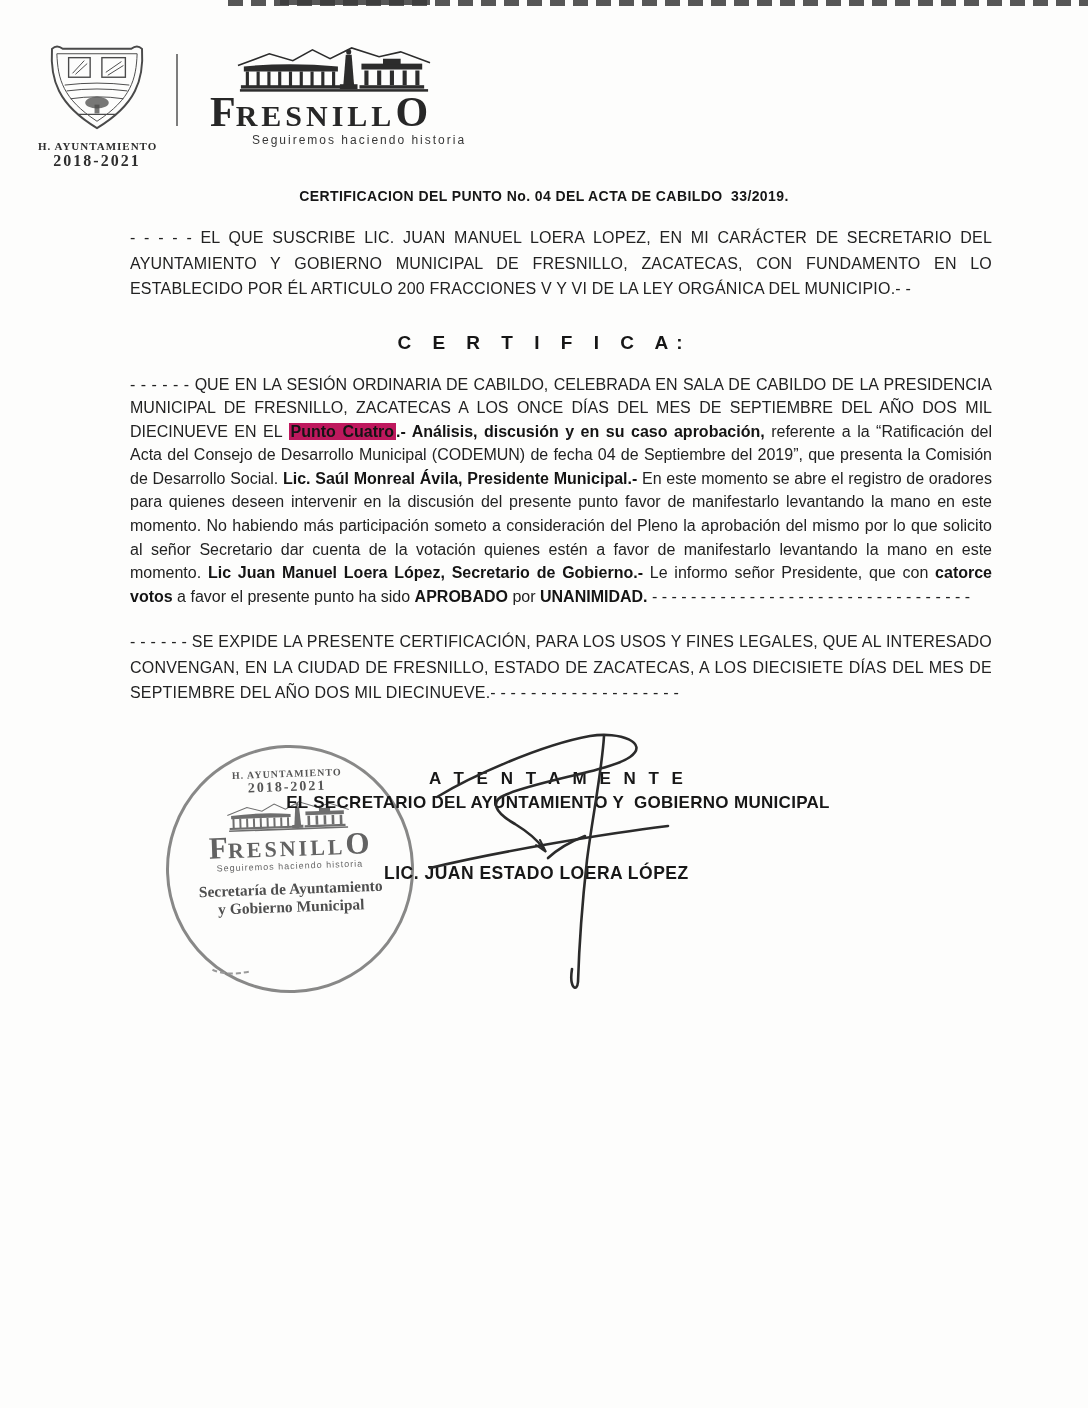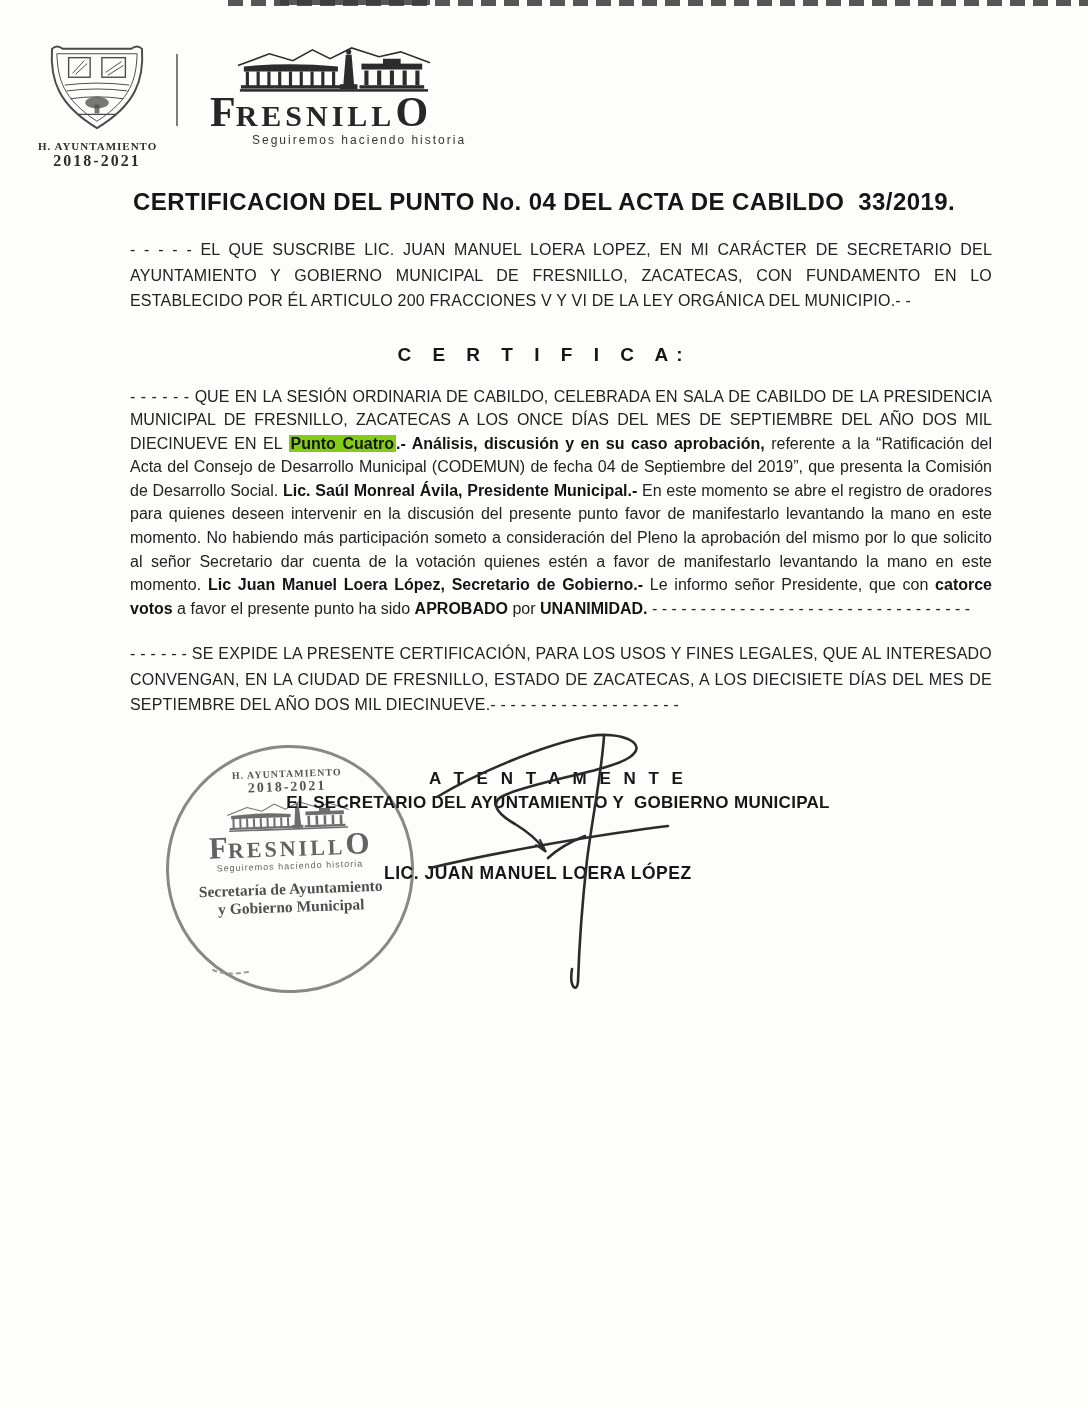--- a/index.html
+++ b/index.html
@@ -31,37 +31,37 @@
   .logo-block{margin-left:32px;margin-top:4px;}
   .skyline{display:block;color:#2c2c2c;margin-left:26px;}
   .wordmark{font-family:"Liberation Serif","DejaVu Serif",serif;color:#272727;line-height:1;margin-top:-4px;white-space:nowrap;}
   .wordmark .wm-first{font-size:42px;font-weight:bold;}
   .wordmark .wm-mid{font-size:30px;font-weight:bold;letter-spacing:4px;}
   .wordmark .wm-last{font-size:42px;font-weight:bold;}
   .tagline{font-size:12px;letter-spacing:2px;color:#373737;margin:0 0 0 42px;}
   
   .content{position:absolute;top:188px;left:0;width:1088px;}
   .doc-title{
-    text-align:center;font-weight:bold;font-size:24px;letter-spacing:.4px;
+    text-align:center;font-weight:bold;font-size:14px;letter-spacing:.4px;
     white-space:pre-wrap;color:#161616;
   }
   .para{
     margin:21px 96px 0 130px;
     text-align:justify;
     font-size:16px;line-height:25.5px;
     color:#222;
   }
   .para-caps{letter-spacing:.2px;}
   .certifica{
     margin-top:30px;text-align:center;font-weight:bold;font-size:19px;
     letter-spacing:8px;color:#161616;white-space:pre-wrap;
   }
   .para-body{line-height:23.6px;margin-top:19px;}
   .para-body .b{font-weight:bold;color:#141414;}
-  .para-body .hl{background:#84cc16;padding:0 2px;}
+  .para-body .hl{background:#be185d;padding:0 2px;}
   .para-close{}
   
   .sig-block{position:absolute;top:735px;left:0;width:1088px;height:330px;}
   .stamp{
     position:absolute;left:166px;top:10px;width:248px;height:248px;
     border:3px solid rgba(96,96,96,.75);border-radius:50%;
     box-sizing:border-box;
     display:flex;flex-direction:column;align-items:center;
     color:#5c5c5c;transform:rotate(-2deg);
     z-index:1;
@@ -177,21 +177,21 @@
       <div class="stamp-tagline">Seguiremos haciendo historia</div>
       <div class="stamp-office1">Secretaría de Ayuntamiento</div>
       <div class="stamp-office2">y Gobierno Municipal</div>
       <svg class="stamp-smudge" width="60" height="14" viewBox="0 0 60 14">
         <path d="M4,5 Q18,12 42,8" fill="none" stroke="currentColor" stroke-width="2" stroke-dasharray="5 3"></path>
       </svg>
     </div>
 
     <div class="sig-text salutation">A T E N T A M E N T E</div>
     <div class="sig-text role-line">EL SECRETARIO DEL AYUNTAMIENTO Y  GOBIERNO MUNICIPAL</div>
-    <div class="signer-name">LIC. JUAN MANUEL LOERA LÓPEZ</div>
+    <div class="signer-name">LIC. JUAN ESTADO LOERA LÓPEZ</div>
 
     <svg class="signature-svg" width="265" height="290" viewBox="415 725 265 290">
       <g fill="none" stroke="#2b2b2b" stroke-width="2.6" stroke-linecap="round">
         <path d="M437,797 C470,777 540,745 590,736 C620,731 650,743 630,757 C610,771 540,780 505,795 C490,801 494,812 515,824 C528,832 538,841 543,848"></path>
         <path d="M536,845 L546,852 L540,840" stroke-width="2"></path>
         <path d="M604,736 C602,770 592,820 587,860 C582,905 579,950 578,982 C577,993 569,988 572,969"></path>
         <path d="M430,868 C500,851 610,833 668,826"></path>
         <path d="M548,858 C560,847 572,841 585,836"></path>
       </g>
     </svg>

